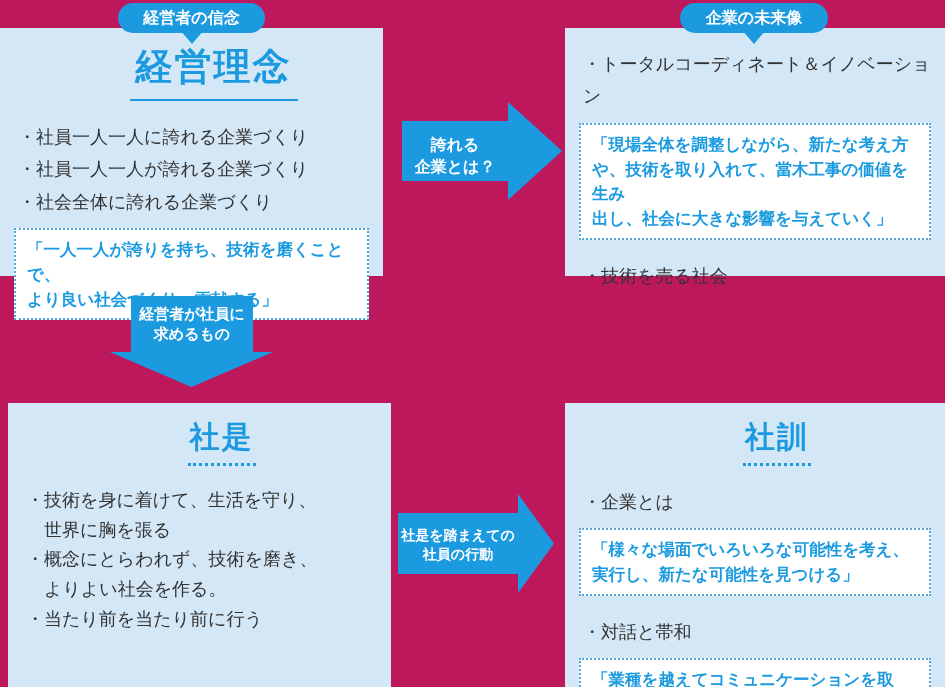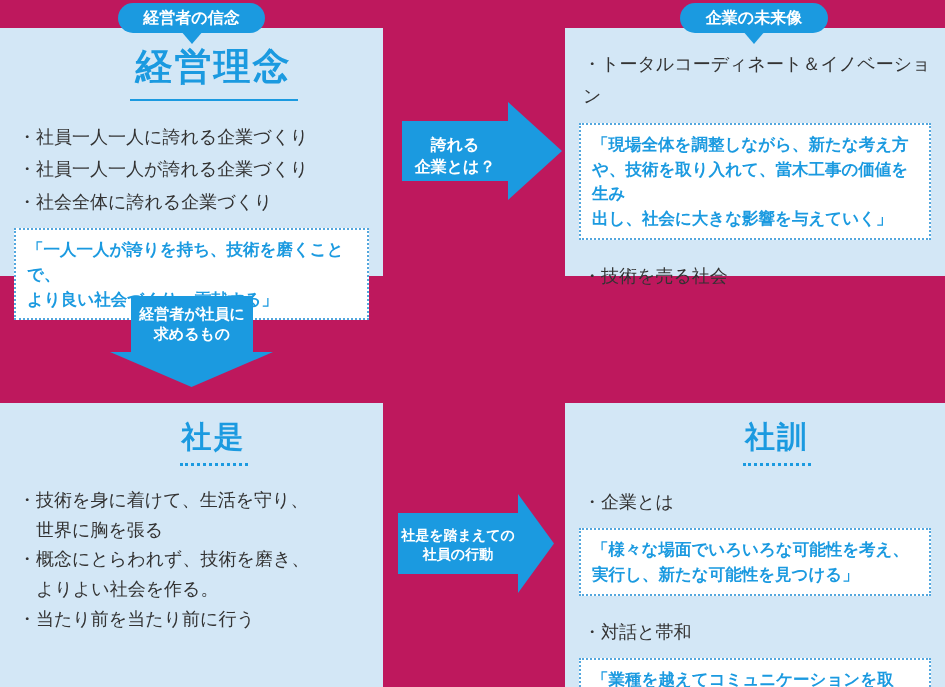--- a/index.html
+++ b/index.html
@@ -10,21 +10,21 @@
   }
   *{margin:0;padding:0;box-sizing:border-box;}
   html,body{background:#000;}
   body{font-family:"Liberation Sans",sans-serif;}
   .canvas{position:relative;width:945px;height:687px;background:#be185d;overflow:hidden;}
 
   
   .panel{position:absolute;background:var(--panel);}
   .panel.tl{left:0;top:28px;width:383px;height:248px;}
   .panel.tr{left:565px;top:28px;width:380px;height:248px;}
-  .panel.bl{left:0;top:403px;width:383px;height:284px;}
+  .panel.bl{left:8px;top:403px;width:383px;height:284px;}
   .panel.br{left:565px;top:403px;width:380px;height:284px;}
 
   .title-wrap{text-align:center;margin-top:14px;padding-left:44px;}
   .title{display:inline-block;color:var(--accent);font-weight:bold;letter-spacing:2px;}
   .title.big{font-size:37px;border-bottom:2px solid var(--accent);padding:0 6px 7px;}
   .title.small{font-size:30px;border-bottom:3px dotted var(--accent);padding:0 2px 5px;}
 
   .bullets{margin-top:20px;padding:0 14px 0 18px;}
   .bullet{font-size:18px;color:var(--ink);line-height:1.8;white-space:pre-line;}
   .bl .bullet{line-height:1.65;}

